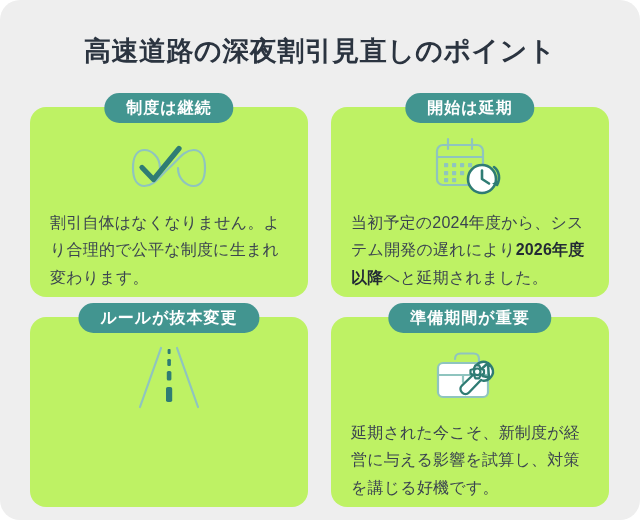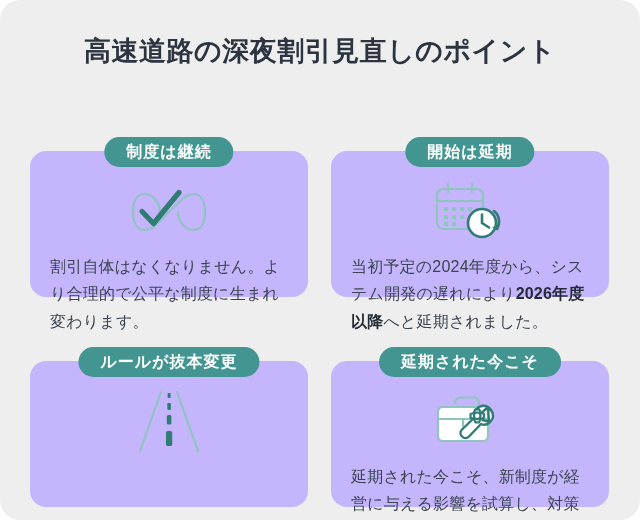--- a/index.html
+++ b/index.html
@@ -33,25 +33,24 @@
     display: grid;
     grid-template-columns: 278px 278px;
     grid-template-rows: 190px 190px;
     column-gap: 23px;
     row-gap: 20px;
     padding: 22px 30px 0 30px;
     box-sizing: border-box;
   }
   .card {
     position: relative;
-    background: #c4b5fd;
+    background: #bef264;
     border-radius: 16px;
     box-sizing: border-box;
     padding: 24px 12px 0 12px;
-    margin-top: 44px;
   }
   .card-badge {
     position: absolute;
     top: -14px;
     left: 50%;
     transform: translateX(-50%);
     background: #429590;
     color: #ffffff;
     font-size: 16px;
     font-weight: bold;
@@ -143,21 +142,21 @@
             <rect x="32.6" y="4" width="3" height="5" rx="1"></rect>
             <rect x="32.3" y="14" width="3.6" height="7" rx="1.2"></rect>
             <rect x="31.8" y="26" width="4.6" height="9.5" rx="1.5"></rect>
             <rect x="31" y="42" width="6.2" height="15" rx="1.8"></rect>
           </g>
         </svg>
       </div>
     </div>
 
     <div class="card">
-      <div class="card-badge">延期された今こそ</div>
+      <div class="card-badge">準備期間が重要</div>
       <div class="card-icon">
         <svg width="74" height="62" viewBox="0 0 74 62" fill="none" xmlns="http://www.w3.org/2000/svg" aria-hidden="true">
           <path d="M22 12 C22 8.5, 24 6.5, 27.5 6.5 L40.5 6.5 C44 6.5, 46 8.5, 46 12 L46 16" stroke="#8fc4bf" stroke-width="2.2" fill="none" stroke-linecap="round"></path>
           <rect x="5" y="16" width="50" height="34" rx="5" stroke="#8fc4bf" stroke-width="2.2" fill="#ffffff"></rect>
           <line x1="5" y1="28" x2="55" y2="28" stroke="#8fc4bf" stroke-width="2.2"></line>
           <line x1="30" y1="28" x2="30" y2="35" stroke="#8fc4bf" stroke-width="2.2" stroke-linecap="round"></line>
           <path d="M55 16 C60 20, 62.5 26, 56.5 31.5 C52 35.5, 48 33, 48 33 L36 45.5 C34 47.5, 31 47.5, 29 45.5 C27 43.5, 27 40.5, 29 38.5 L41.5 26.5 C41.5 26.5, 39.5 22, 43.5 18 C48 13.5, 53 15, 55 16 L48 22.5 L49.5 29 L56 30.5 Z" fill="#ffffff" stroke="#2f7c74" stroke-width="2.4" stroke-linejoin="round"></path>
           <path d="M37.5 23 L40.8 22 L42.4 18.3 L46.1 18.3 L47.7 22 L51 23 L51 26.7 L47.7 27.7 L46.1 31.4 L42.4 31.4 L40.8 27.7 L37.5 26.7 Z" fill="#ffffff" stroke="#2f7c74" stroke-width="2.2" stroke-linejoin="round"></path>
           <circle cx="44.2" cy="24.8" r="3.3" fill="#ffffff" stroke="#2f7c74" stroke-width="2.2"></circle>
         </svg>

